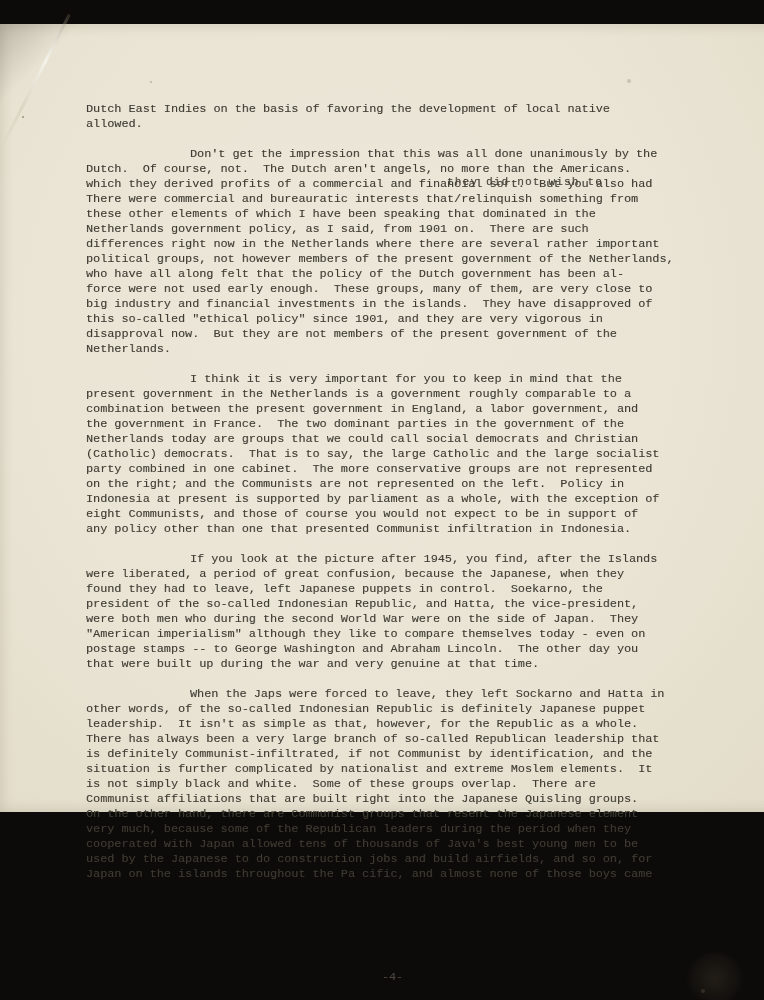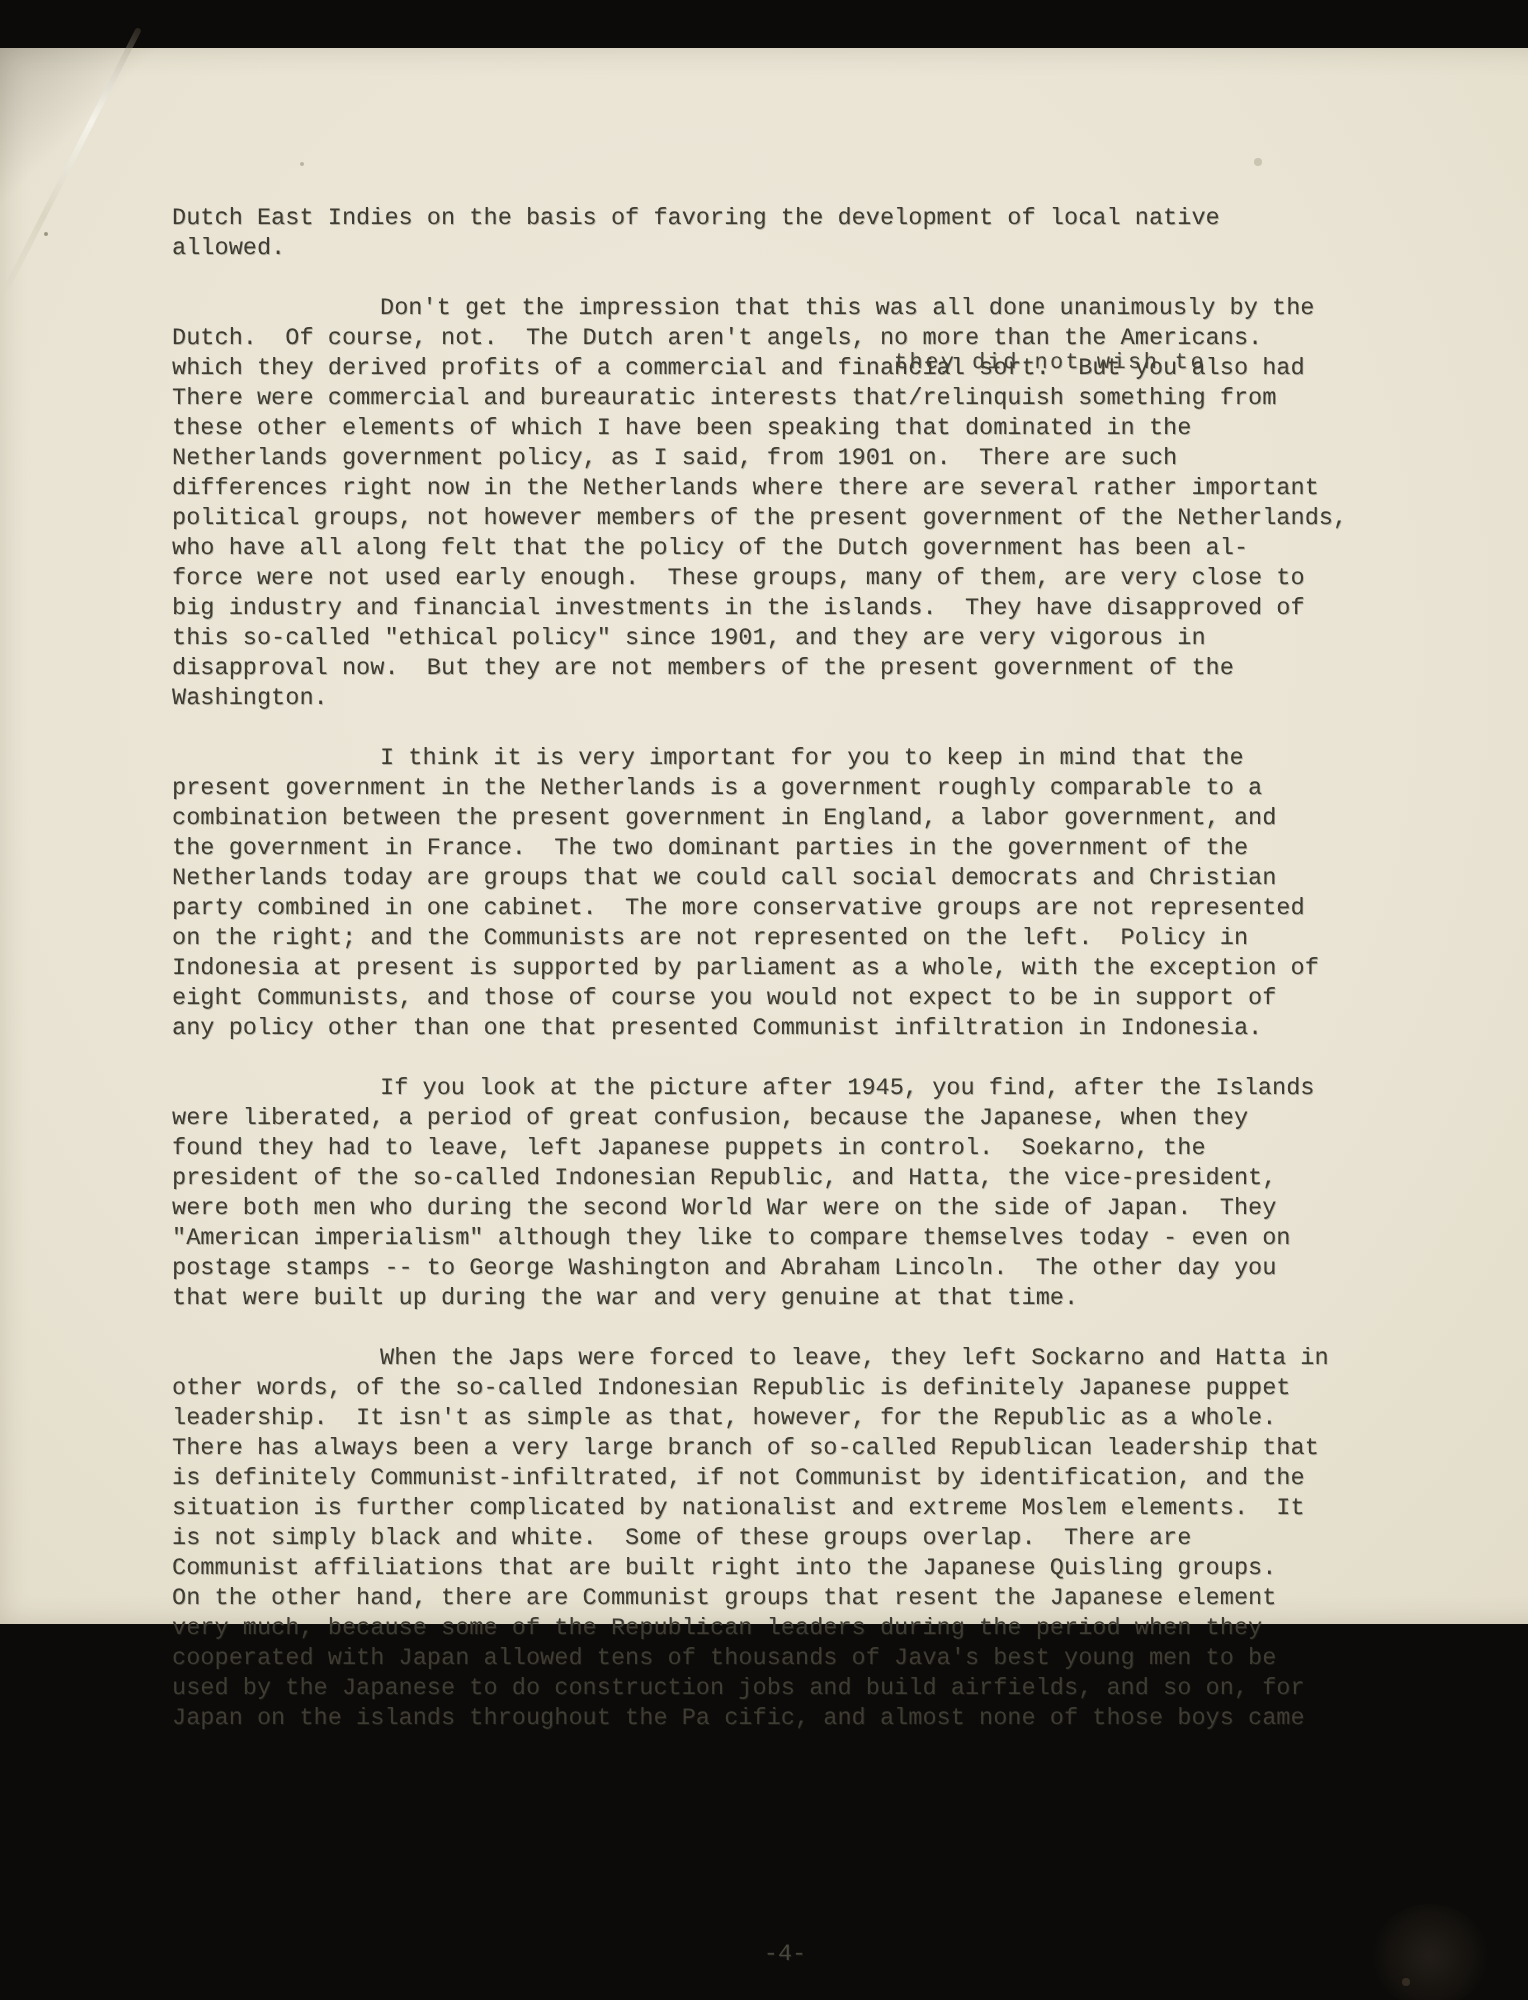--- a/index.html
+++ b/index.html
@@ -129,28 +129,29 @@
           <div class="line">There were commercial and bureauratic interests that/relinquish something from</div>
           <div class="line">these other elements of which I have been speaking that dominated in the</div>
           <div class="line">Netherlands government policy, as I said, from 1901 on.  There are such</div>
           <div class="line">differences right now in the Netherlands where there are several rather important</div>
           <div class="line">political groups, not however members of the present government of the Netherlands,</div>
           <div class="line">who have all along felt that the policy of the Dutch government has been al-</div>
           <div class="line">force were not used early enough.  These groups, many of them, are very close to</div>
           <div class="line">big industry and financial investments in the islands.  They have disapproved of</div>
           <div class="line">this so-called "ethical policy" since 1901, and they are very vigorous in</div>
           <div class="line">disapproval now.  But they are not members of the present government of the</div>
-          <div class="line">Washington.</div>
+          <div class="line">Netherlands.</div>
         </div>
         <div class="para indent">
           <div class="line">I think it is very important for you to keep in mind that the</div>
           <div class="line">present government in the Netherlands is a government roughly comparable to a</div>
           <div class="line">combination between the present government in England, a labor government, and</div>
           <div class="line">the government in France.  The two dominant parties in the government of the</div>
           <div class="line">Netherlands today are groups that we could call social democrats and Christian</div>
+          <div class="line">(Catholic) democrats.  That is to say, the large Catholic and the large socialist</div>
           <div class="line">party combined in one cabinet.  The more conservative groups are not represented</div>
           <div class="line">on the right; and the Communists are not represented on the left.  Policy in</div>
           <div class="line">Indonesia at present is supported by parliament as a whole, with the exception of</div>
           <div class="line">eight Communists, and those of course you would not expect to be in support of</div>
           <div class="line">any policy other than one that presented Communist infiltration in Indonesia.</div>
         </div>
         <div class="para indent">
           <div class="line">If you look at the picture after 1945, you find, after the Islands</div>
           <div class="line">were liberated, a period of great confusion, because the Japanese, when they</div>
           <div class="line">found they had to leave, left Japanese puppets in control.  Soekarno, the</div>

